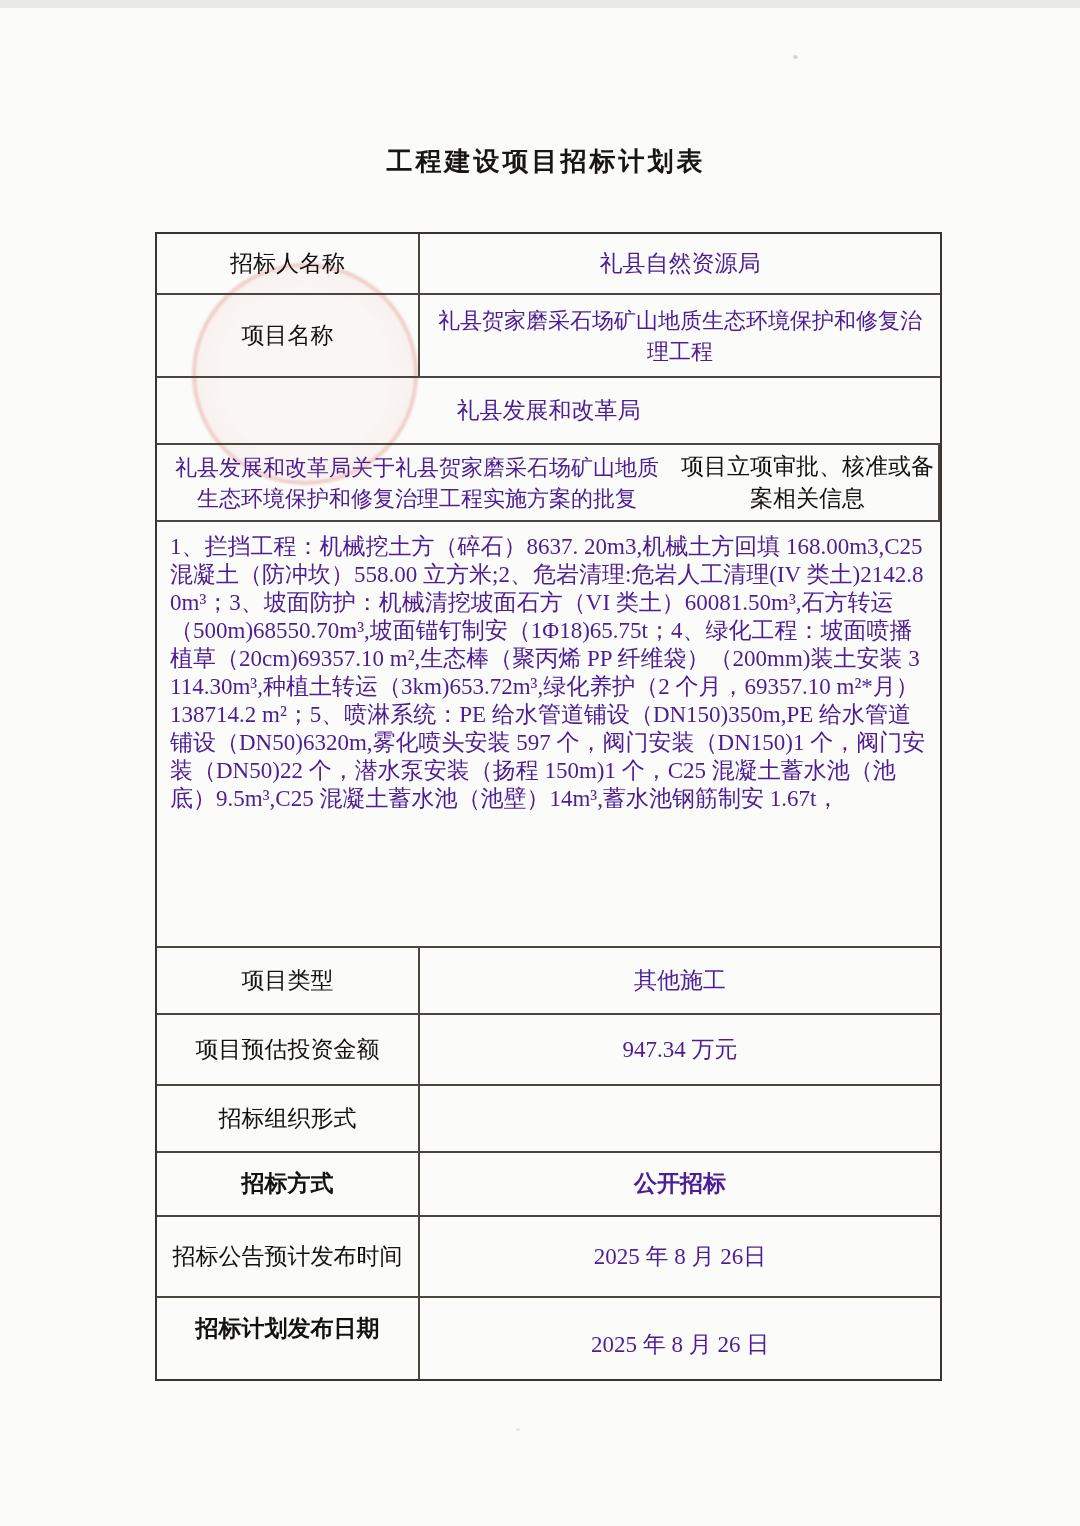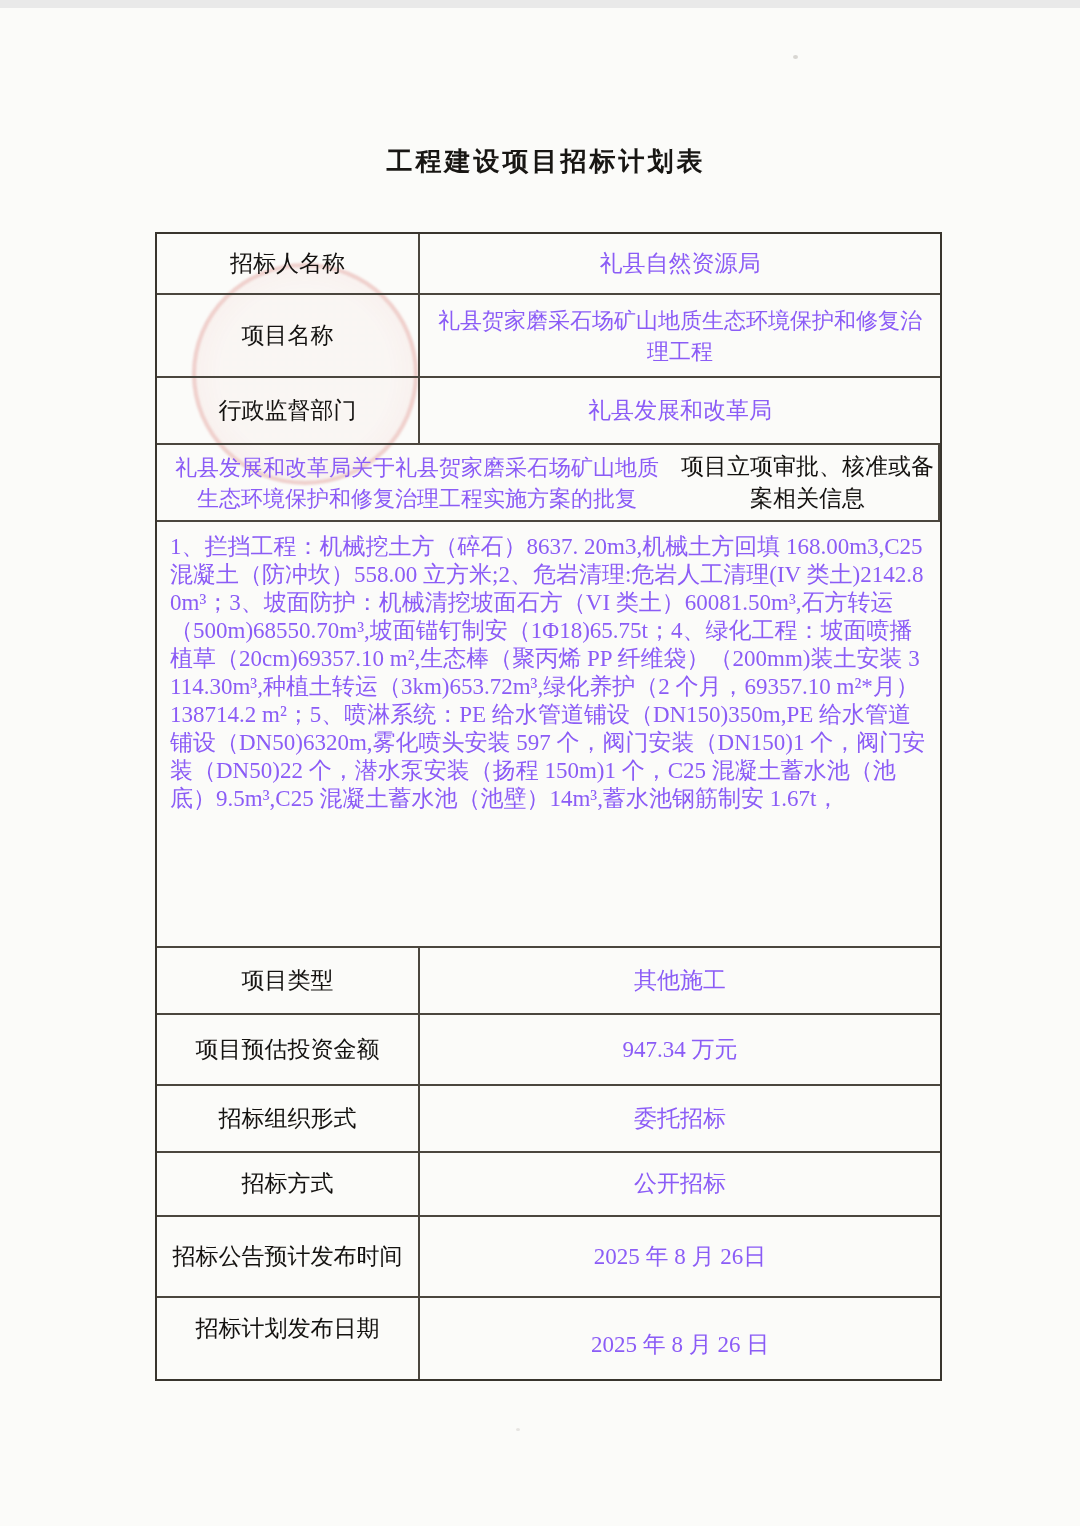--- a/index.html
+++ b/index.html
@@ -52,43 +52,43 @@
     width:263px;flex:0 0 263px;
     border-right:2px solid #4b463e;
     font-size:23px;line-height:32px;
     padding:2px 4px;
     color:#141210;
   }
   .value{
     flex:1;
     font-size:23px;line-height:32px;
     padding:2px 12px;
-    color:#8b5cf6;
+    color:#4c1d95;
     border-radius:14px;
   }
   .r1{height:59px;}
   .r2{height:83px;}
   .r3{height:67px;}
   .r4{height:77px;}
   .r5{height:426px;}
   .r6{height:67px;}
   .r7{height:71px;}
   .r8{height:67px;}
-  .r9{height:64px;}
+  .r9{height:64px;font-weight:bold;}
   .r10{height:81px;}
   .r11{height:83px;}
   .r2 .value,.r4 .value{font-size:22px;line-height:31px;}
   .r5 .value{
     justify-content:flex-start;align-items:flex-start;
     text-align:left;
     font-size:23px;line-height:28px;
     padding:11px 12px 6px 13px;
     word-break:break-all;overflow-wrap:anywhere;
   }
-  .r11 .label{align-items:flex-start;padding-top:15px;}
+  .r11 .label{align-items:flex-start;padding-top:15px;font-weight:bold;}
   .r11 .value{align-items:flex-start;padding-top:31px;}
 </style>
 </head>
 <body>
 
 <div class="page">
   <div class="scan-strip"></div>
   <div class="speck a"></div>
   <div class="speck b"></div>
 
@@ -102,21 +102,20 @@
       <div class="cell label">招标人名称</div>
       <div class="cell value">礼县自然资源局</div>
     </div>
 
     <div class="row r2">
       <div class="cell label">项目名称</div>
       <div class="cell value">礼县贺家磨采石场矿山地质生态环境保护和修复治理工程</div>
     </div>
 
     <div class="row r3">
-      <div class="cell label">行政监督部门</div>
       <div class="cell value">礼县发展和改革局</div>
     </div>
 
     <div class="row r4">
       <div class="cell value">礼县发展和改革局关于礼县贺家磨采石场矿山地质生态环境保护和修复治理工程实施方案的批复</div>
       <div class="cell label">项目立项审批、核准或备案相关信息</div>
     </div>
 
     <div class="row r5">
       <div class="cell value">1、拦挡工程：机械挖土方（碎石）8637. 20m3,机械土方回填 168.00m3,C25 混凝土（防冲坎）558.00 立方米;2、危岩清理:危岩人工清理(IV 类土)2142.80m³；3、坡面防护：机械清挖坡面石方（VI 类土）60081.50m³,石方转运（500m)68550.70m³,坡面锚钉制安（1Φ18)65.75t；4、绿化工程：坡面喷播植草（20cm)69357.10 m²,生态棒（聚丙烯 PP 纤维袋）（200mm)装土安装 3114.30m³,种植土转运（3km)653.72m³,绿化养护（2 个月，69357.10 m²*月）138714.2 m²；5、喷淋系统：PE 给水管道铺设（DN150)350m,PE 给水管道铺设（DN50)6320m,雾化喷头安装 597 个，阀门安装（DN150)1 个，阀门安装（DN50)22 个，潜水泵安装（扬程 150m)1 个，C25 混凝土蓄水池（池底）9.5m³,C25 混凝土蓄水池（池壁）14m³,蓄水池钢筋制安 1.67t，</div>
@@ -127,21 +126,20 @@
       <div class="cell value">其他施工</div>
     </div>
 
     <div class="row r7">
       <div class="cell label">项目预估投资金额</div>
       <div class="cell value">947.34 万元</div>
     </div>
 
     <div class="row r8">
       <div class="cell label">招标组织形式</div>
-      <div class="cell value">委托招标</div>
     </div>
 
     <div class="row r9">
       <div class="cell label">招标方式</div>
       <div class="cell value">公开招标</div>
     </div>
 
     <div class="row r10">
       <div class="cell label">招标公告预计发布时间</div>
       <div class="cell value">2025 年 8 月 26日</div>

